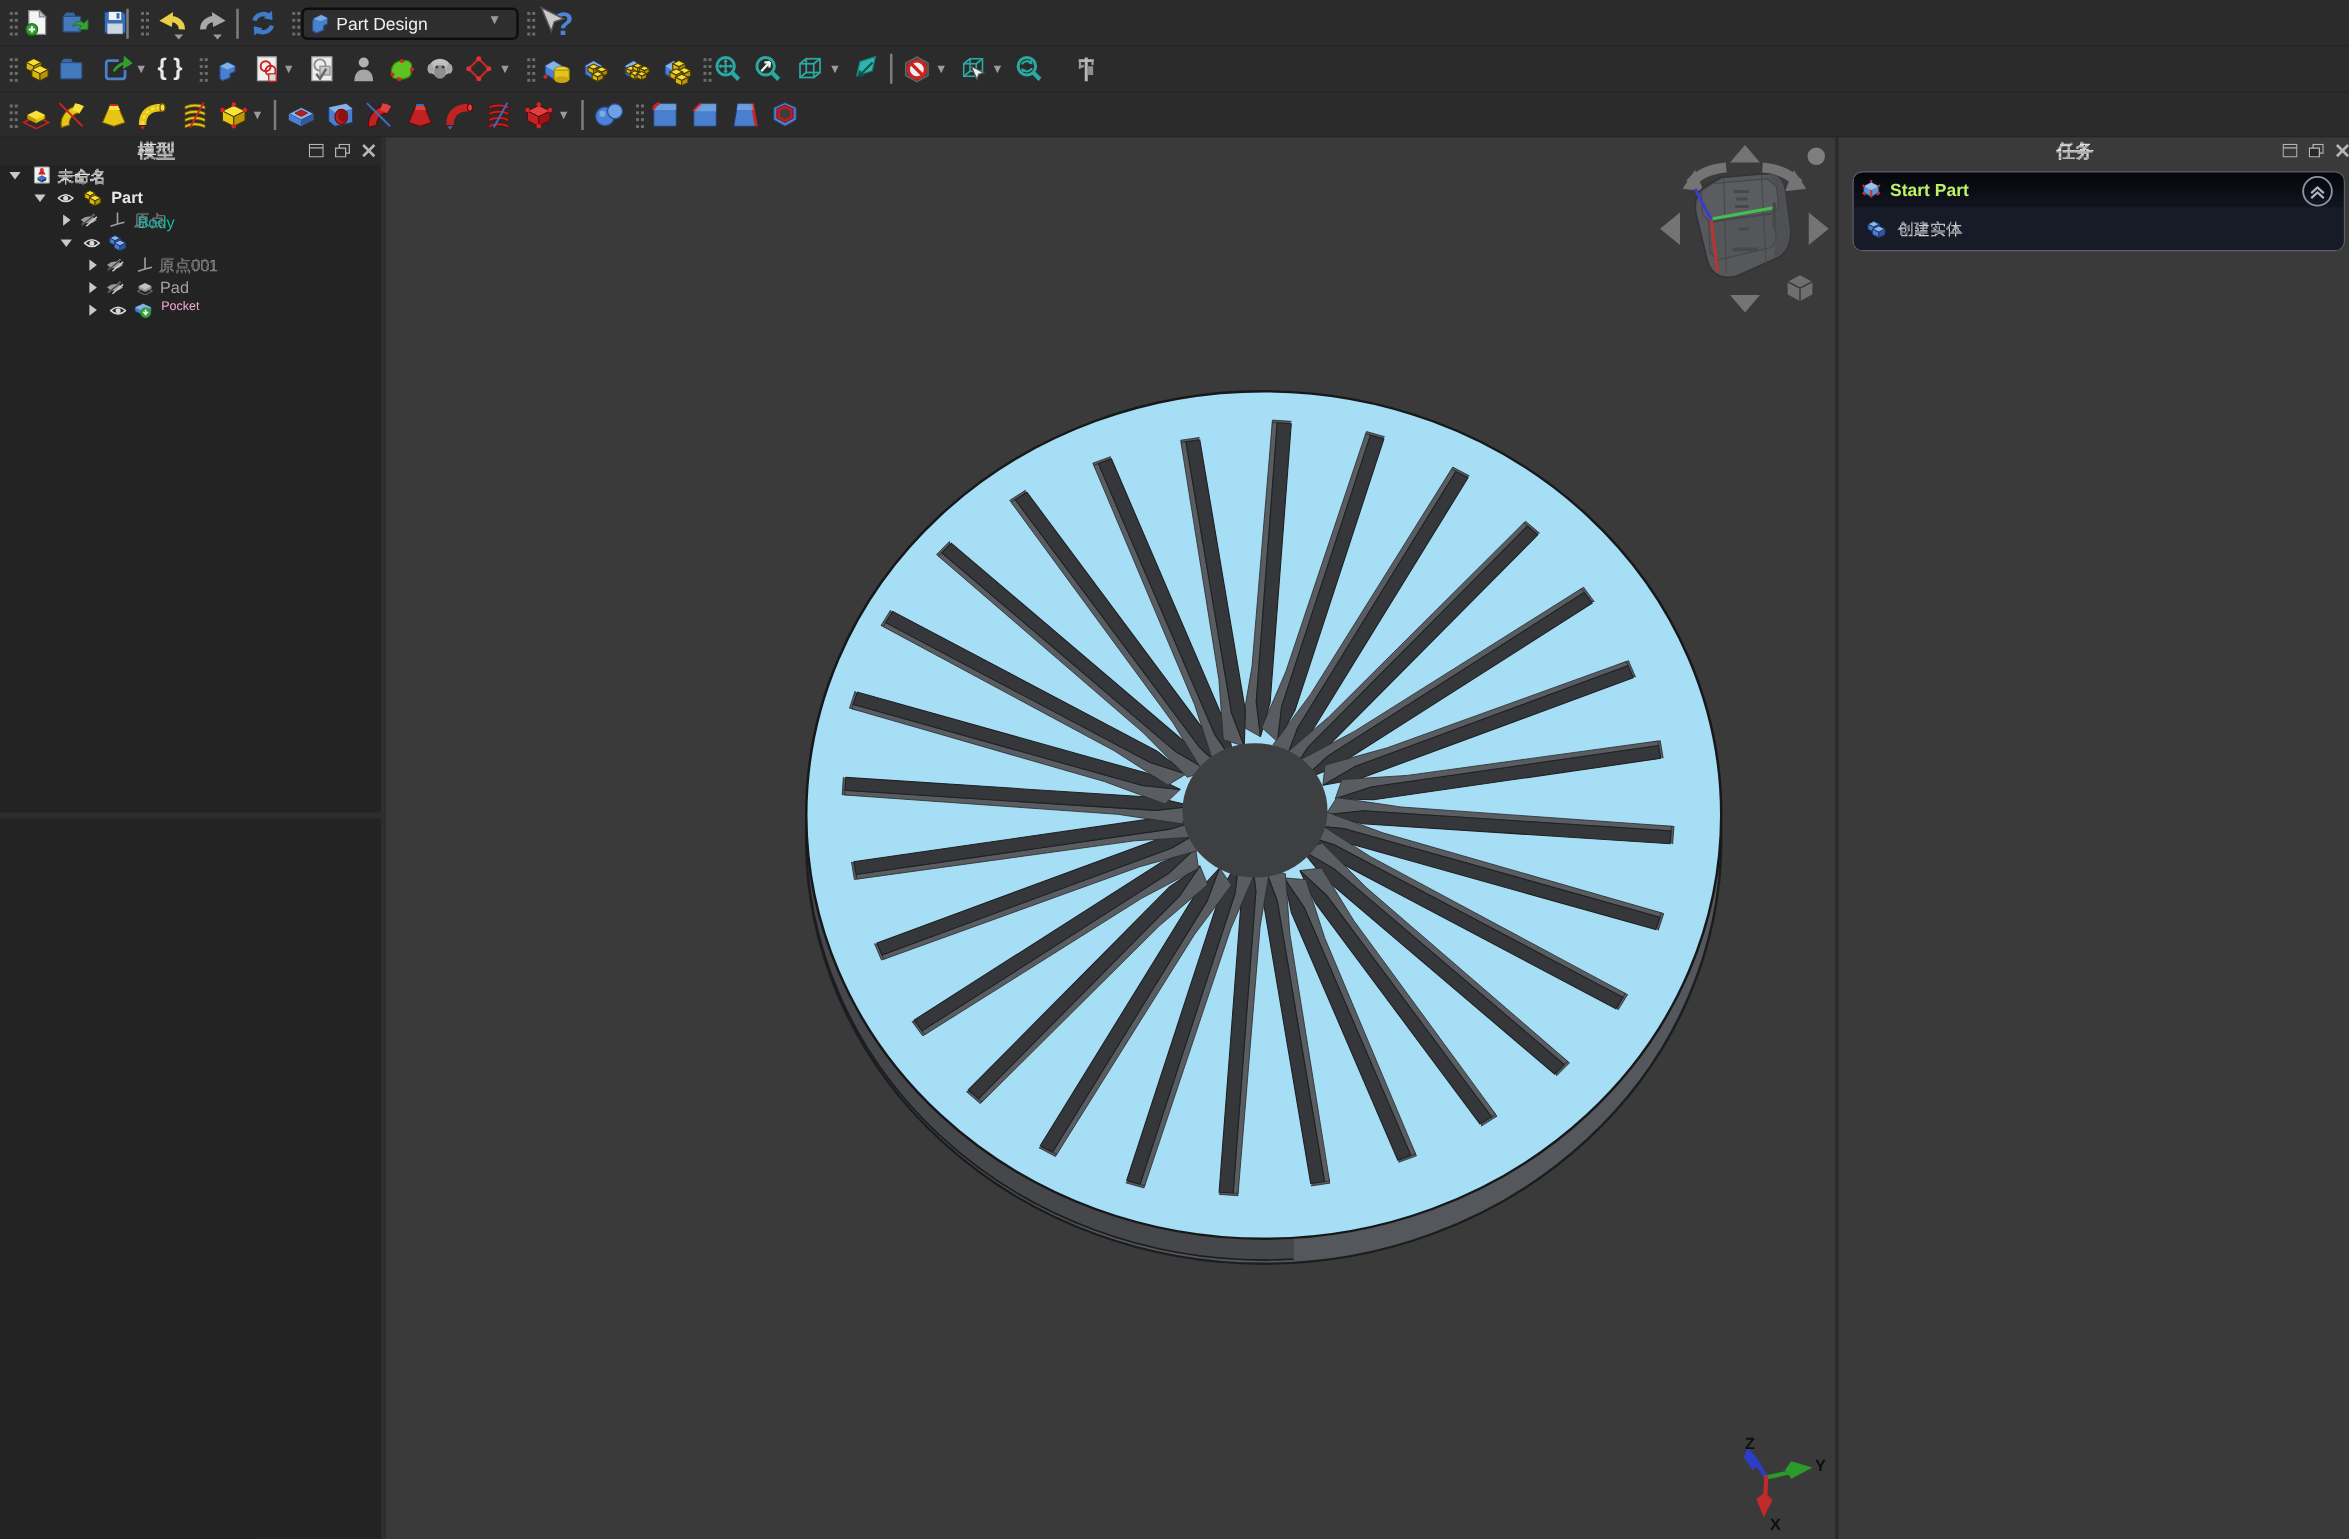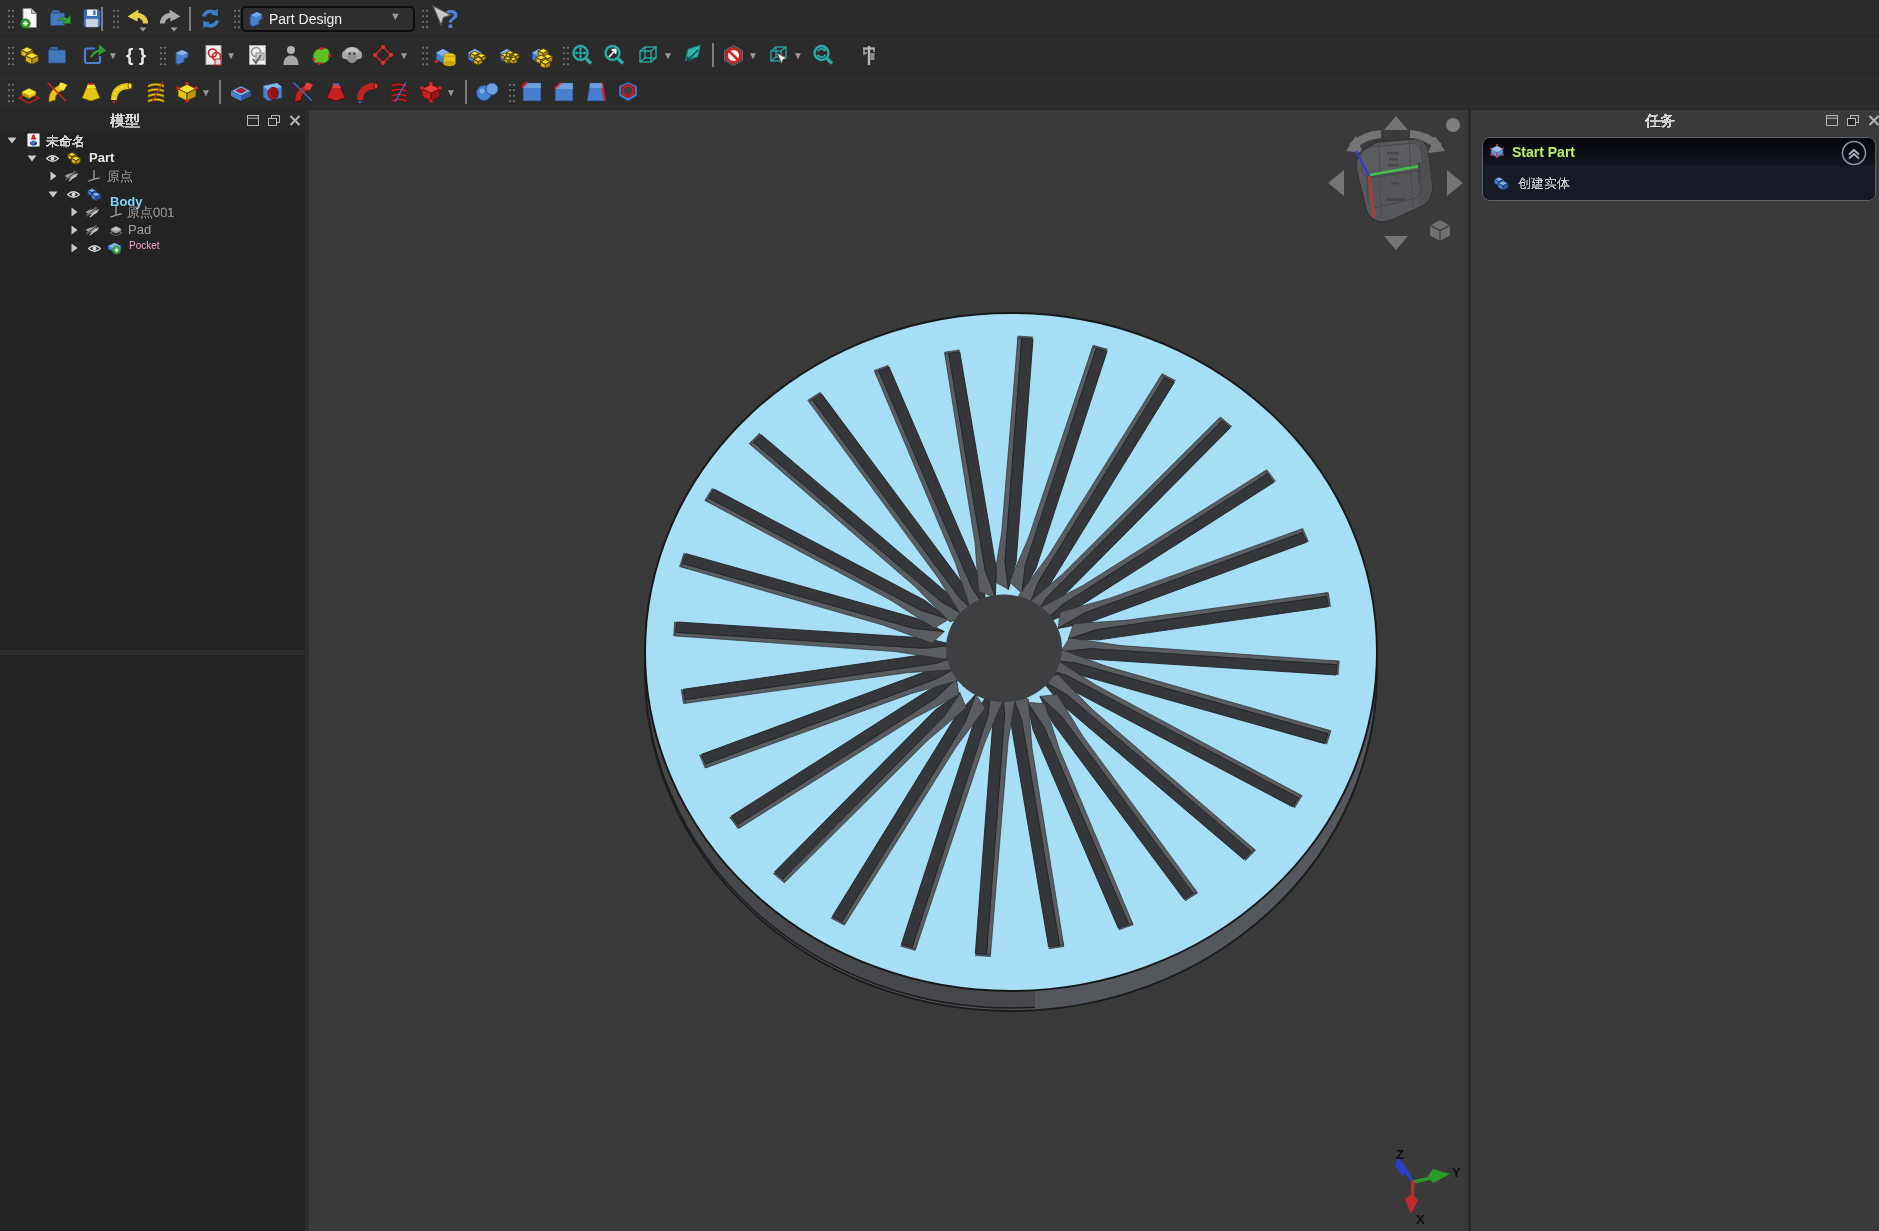--- a/index.html
+++ b/index.html
@@ -660,21 +660,21 @@
       <path d="M5 1.4300000000000002 L9.2 3.5300000000000002 L5 5.63 L0.7999999999999998 3.5300000000000002 Z" fill="#8ab4ea"></path>
       <path d="M0.7999999999999998 3.5300000000000002 L5 5.63 L5 9.2 L0.7999999999999998 7.1 Z" fill="#4a7fd0"></path>
       <path d="M9.2 3.5300000000000002 L5 5.63 L5 9.2 L9.2 7.1 Z" fill="#33599c"></path>
     </g>
     <g stroke="#1e3c6e" stroke-width="0.8">
       <path d="M9 5.09 L13.6 7.390000000000001 L9 9.69 L4.4 7.390000000000001 Z" fill="#8ab4ea"></path>
       <path d="M4.4 7.390000000000001 L9 9.69 L9 13.6 L4.4 11.3 Z" fill="#4a7fd0"></path>
       <path d="M13.6 7.390000000000001 L9 9.69 L9 13.6 L13.6 11.3 Z" fill="#33599c"></path>
     </g>
   </svg>
-<span style="position:absolute;left:110px;top:194px;color:#7dd3fc;font-size:13px;font-weight:bold">Body</span>
+<span style="position:absolute;left:110px;top:170px;color:#14b8a6;font-size:13px;font-weight:normal">Body</span>
 <svg class="icon" style="left:69px;top:207px" width="10" height="10" viewBox="0 0 10 10">
     <path d="M2.5 0.5 L8.5 5 L2.5 9.5 Z" fill="#c8c8c8"></path>
   </svg>
 <svg class="icon" style="left:85px;top:206px" width="14" height="12" viewBox="0 0 14 12">
     <path d="M0.5 6 Q7 0.5 13.5 6 Q7 11.5 0.5 6 Z" fill="#9a9a9a"></path>
     <path d="M2 9.5 L11.5 1.5 M5 11 L13.5 3.5" stroke="#cfcfcf" stroke-width="1.2"></path>
     <path d="M1 10.5 L12 1.5" stroke="#4a4a4a" stroke-width="1.2"></path>
   </svg>
 <svg class="icon" style="left:109px;top:205px" width="14" height="13" viewBox="0 0 14 14">
     <path d="M7 11 L7 1 M7 11 L1 13 M7 11 L13 9.5" stroke="#9f9f9f" stroke-width="1.4" fill="none"></path>

